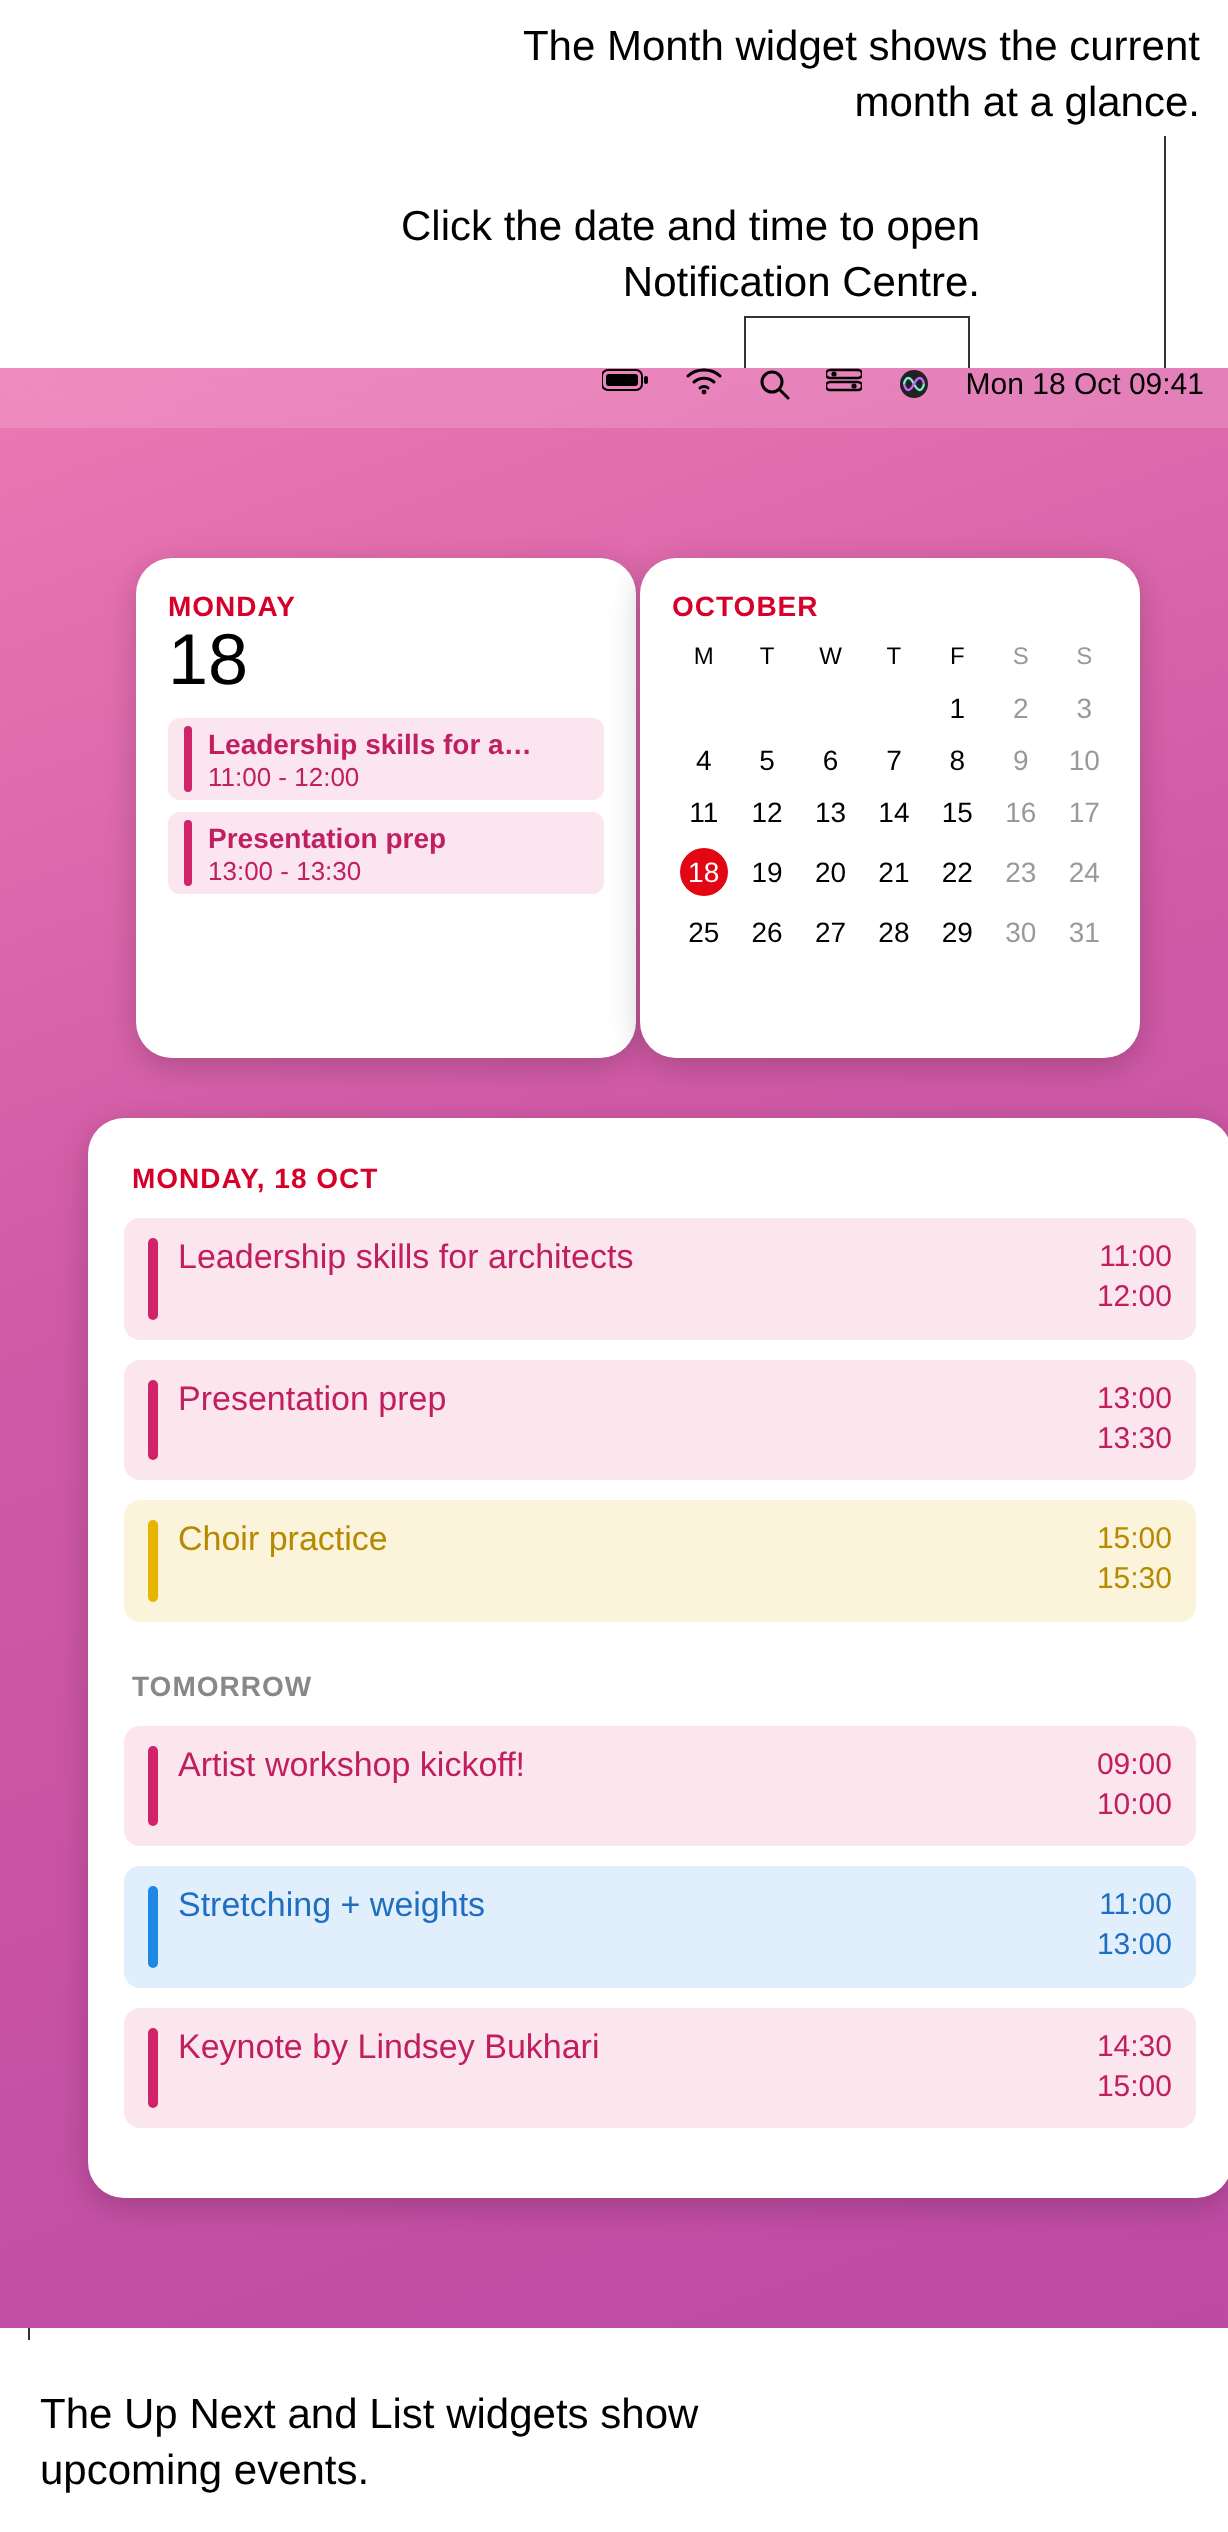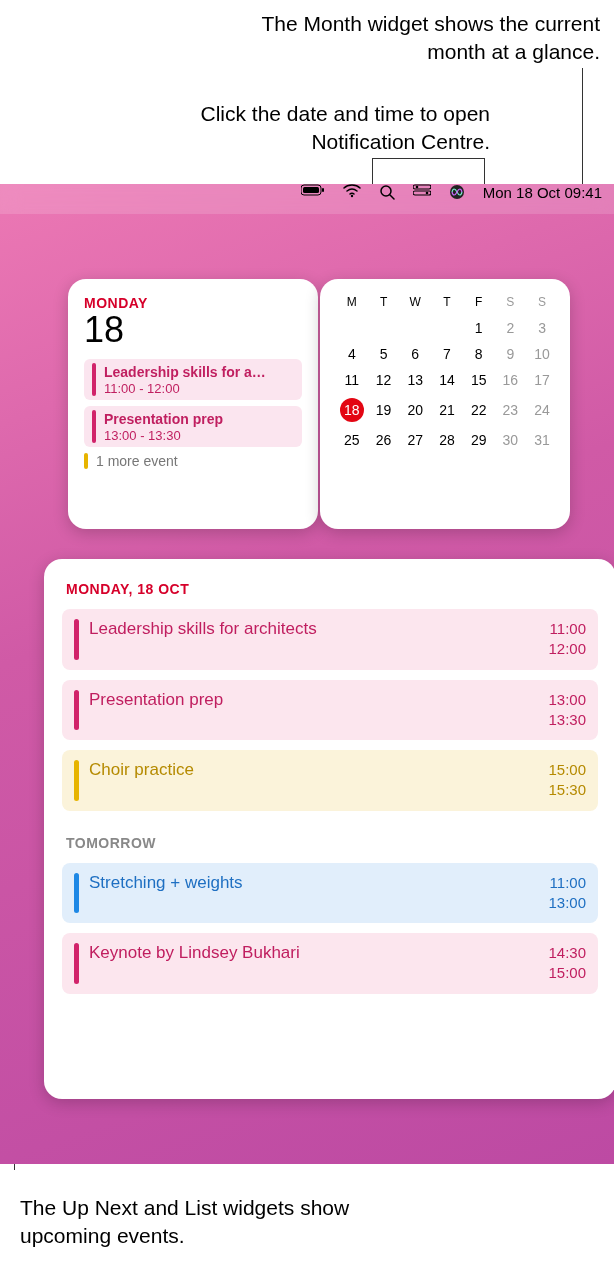--- a/index.html
+++ b/index.html
@@ -192,27 +192,24 @@
           </div>
         </div>
         <div class="evrow ev-pink">
           <div class="bar"></div>
           <div>
             <div class="evtext">Presentation prep</div>
             <div class="evtime">13:00 - 13:30</div>
           </div>
         </div>
       </div>
-    <div class="more">
-      <div class="dot"></div>
-      <div class="txt">1 more event</div>
-    </div>
   </div>
 
   <div class="widget w-month">
+    <div class="title">OCTOBER</div>
     <table>
       <thead>
           <tr id="month-headers">
             <th>M</th>
             <th>T</th>
             <th>W</th>
             <th>T</th>
             <th>F</th>
             <th class="weekend">S</th>
             <th class="weekend">S</th>
@@ -283,20 +280,25 @@
         </div>
         <div class="lrow yellow">
           <div class="lbar"></div>
           <div class="ltitle">Choir practice</div>
           <div class="ltimes">15:00<br>15:30</div>
         </div>
       </div>
     <div class="gap"></div>
     <div class="section-title gray">TOMORROW</div>
     <div id="list-tomorrow">
+        <div class="lrow pink">
+          <div class="lbar"></div>
+          <div class="ltitle">Artist workshop kickoff!</div>
+          <div class="ltimes">09:00<br>10:00</div>
+        </div>
         <div class="lrow blue">
           <div class="lbar"></div>
           <div class="ltitle">Stretching + weights</div>
           <div class="ltimes">11:00<br>13:00</div>
         </div>
         <div class="lrow pink">
           <div class="lbar"></div>
           <div class="ltitle">Keynote by Lindsey Bukhari</div>
           <div class="ltimes">14:30<br>15:00</div>
         </div>

